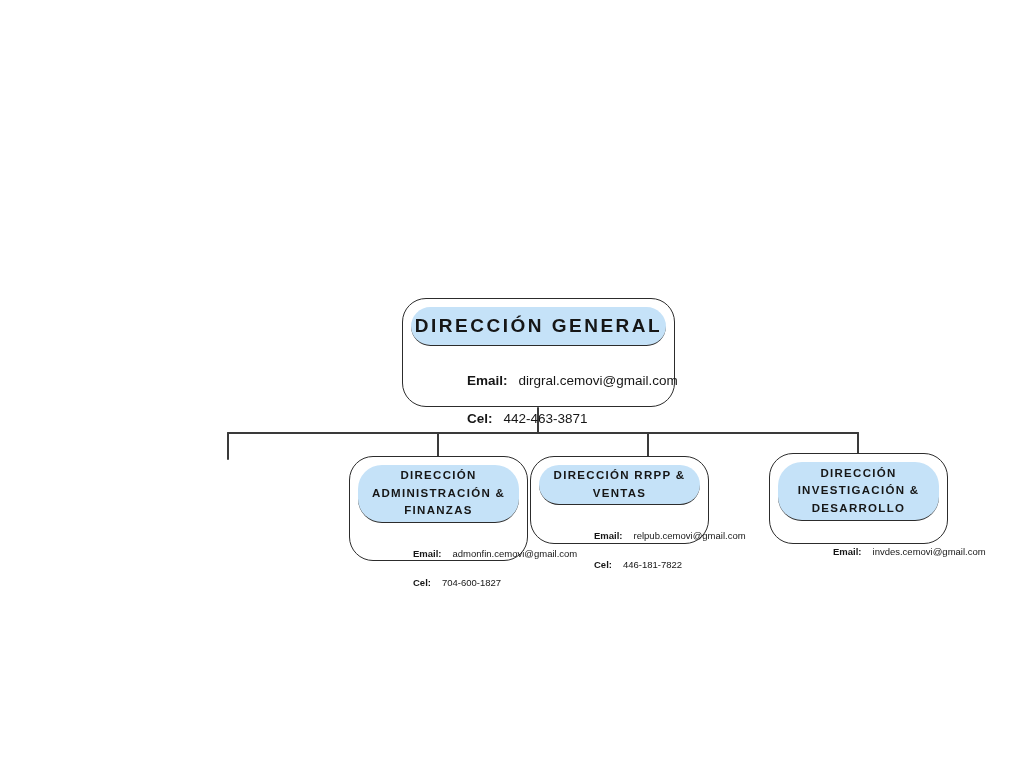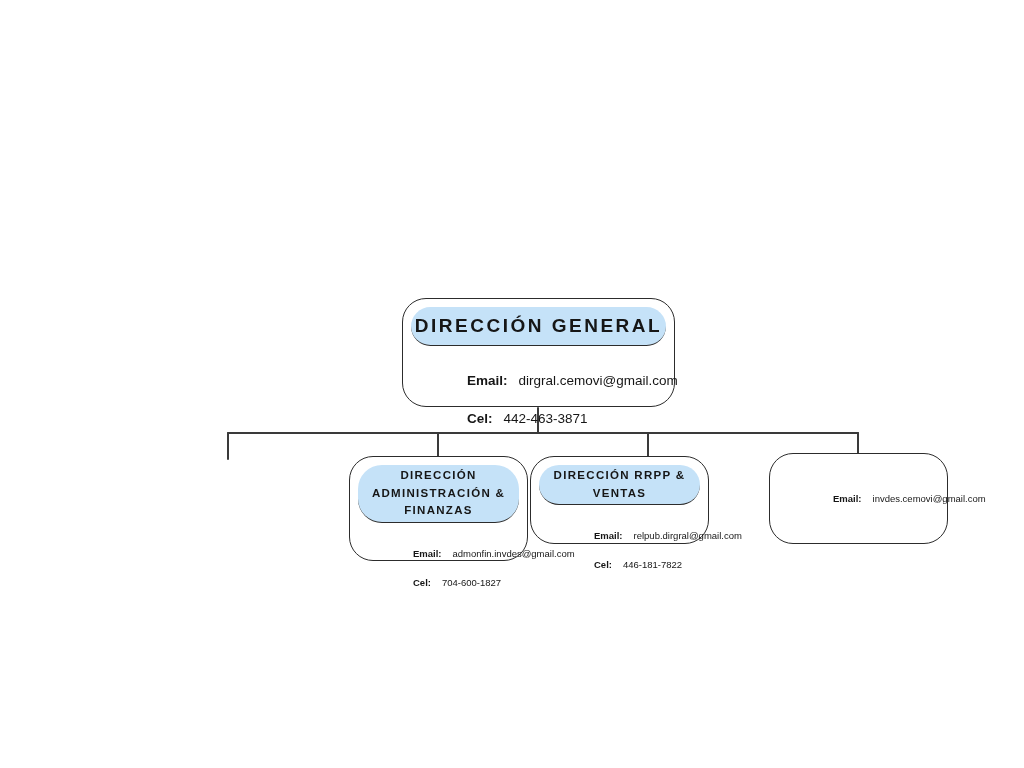--- a/index.html
+++ b/index.html
@@ -91,41 +91,42 @@
         <span class="lbl">Cel:</span><span>442-463-3871</span>
       </div>
     </div>
   </div>
 
 
   <div class="node child c2">
     <div class="node-header">DIRECCIÓN ADMINISTRACIÓN &amp; FINANZAS</div>
     <div class="node-body">
       <div class="row">
-        <span class="lbl">Email:</span><span>admonfin.invdes@gmail.com</span>
+        <span class="lbl">Email:</span><span>admonfin.cemovi@gmail.com</span>
       </div>
       <div class="row">
         <span class="lbl">Cel:</span><span>704-600-1827</span>
       </div>
     </div>
   </div>
 
   <div class="node child c3">
     <div class="node-header">DIRECCIÓN RRPP &amp; VENTAS</div>
     <div class="node-body">
       <div class="row">
-        <span class="lbl">Email:</span><span>relpub.dirgral@gmail.com</span>
+        <span class="lbl">Email:</span><span>relpub.cemovi@gmail.com</span>
       </div>
       <div class="row">
         <span class="lbl">Cel:</span><span>446-181-7822</span>
       </div>
     </div>
   </div>
 
   <div class="node child c4">
+    <div class="node-header">DIRECCIÓN INVESTIGACIÓN &amp; DESARROLLO</div>
     <div class="node-body">
       <div class="row">
         <span class="lbl">Email:</span><span>invdes.cemovi@gmail.com</span>
       </div>
     </div>
   </div>
 
 </div>
 
 </body></html>

